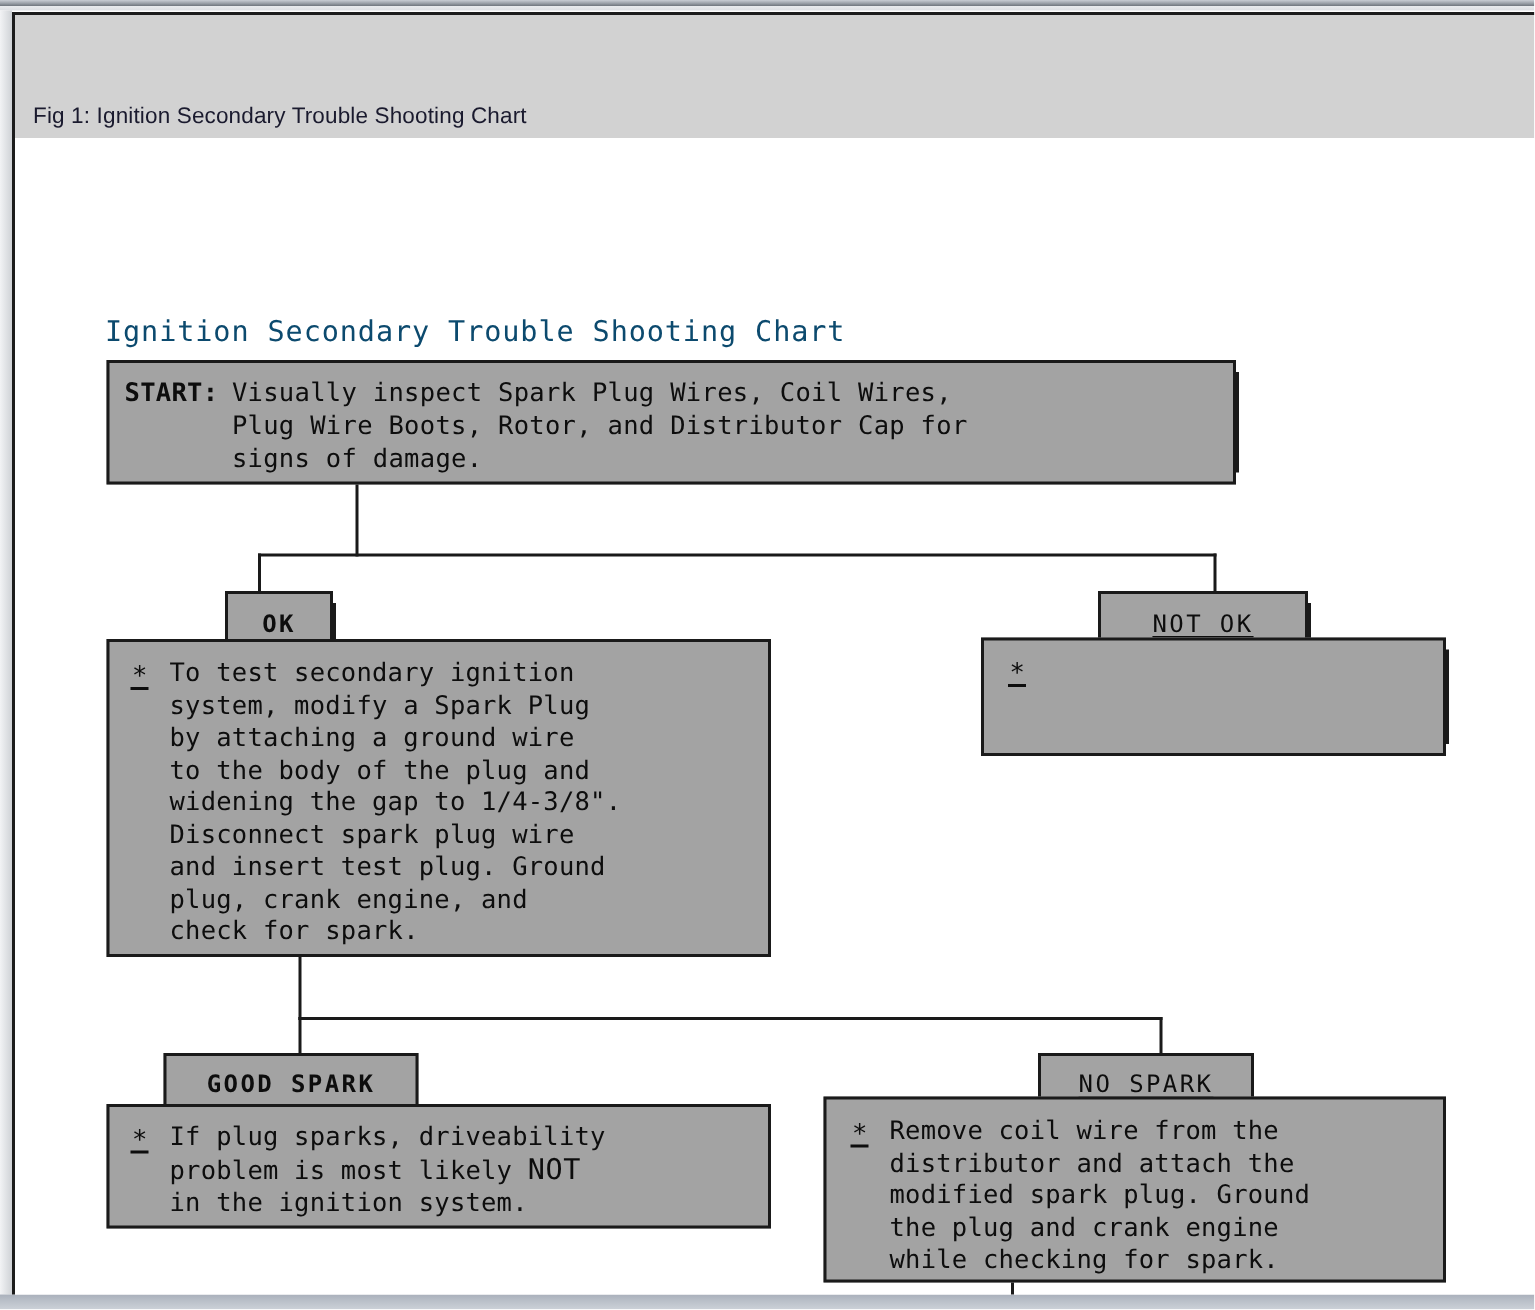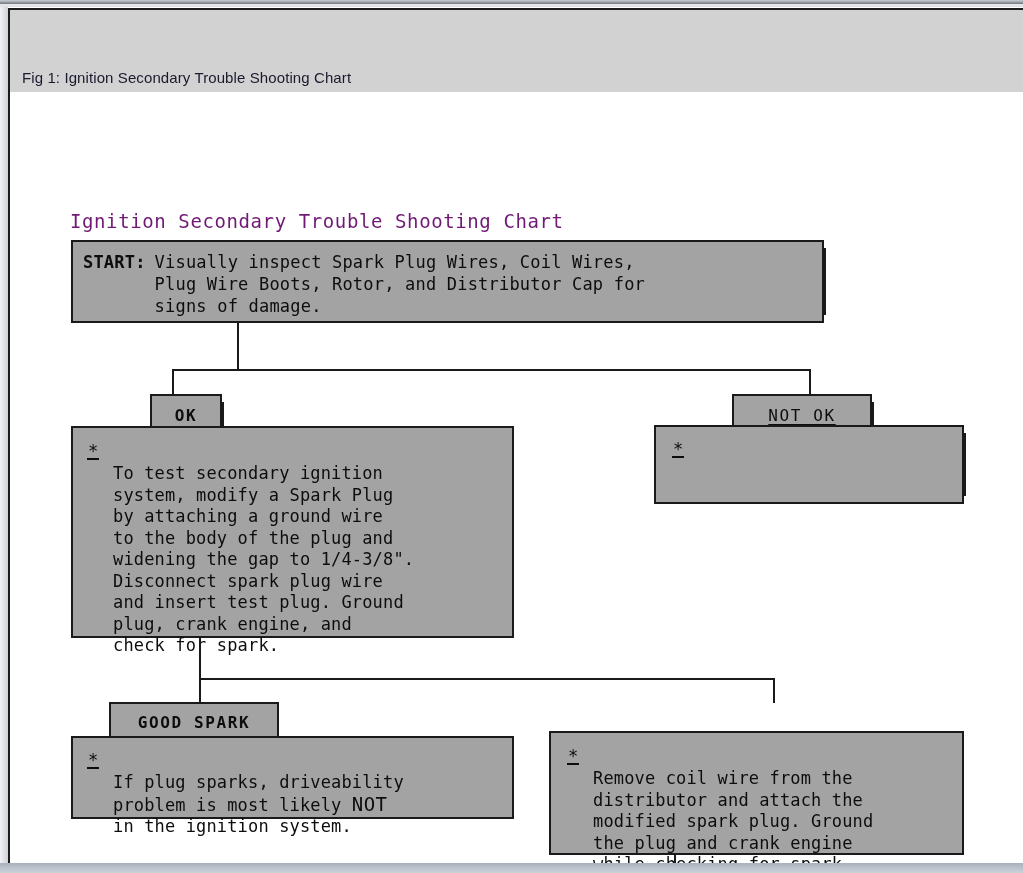--- a/index.html
+++ b/index.html
@@ -82,21 +82,21 @@
     background: #ffffff;
     overflow: hidden;
   }
 
   
   .chart-title {
     position: absolute;
     font-family: "DejaVu Sans Mono", "Liberation Mono", monospace;
     font-size: 19px;
     letter-spacing: 0.6px;
-    color: #701a75;
+    color: #0c4a6e;
     white-space: nowrap;
   }
 
   .node {
     position: absolute;
     box-sizing: border-box;
     border: 2px solid #1a1a1a;
     background: #a3a3a3;
     font-family: "DejaVu Sans Mono", "Liberation Mono", monospace;
     color: #0d0d0d;
@@ -154,21 +154,20 @@
     line-height: 12px;
     position: relative;
     top: 2px;
   }
   .bullet-text {
     flex: 1 1 auto;
     font-size: 17px;
     line-height: 21.5px;
     letter-spacing: 0.15px;
     white-space: pre-line;
-    margin-top: 24px;
   }
 
   .start-row { display: flex; align-items: flex-start; }
   .start-key {
     flex: 0 0 auto;
     font-size: 17px;
     line-height: 22px;
     font-weight: bold;
     letter-spacing: 0.2px;
     padding-right: 9px;
@@ -273,20 +272,23 @@
 
     <div class="ln v" style="left:189px; top:546px; height:42px;"></div>
     <div class="ln h" style="left:189px; top:586px; width:576px;"></div>
     <div class="ln v" style="left:189px; top:586px; height:25px;"></div>
     <div class="ln v" style="left:763px; top:586px; height:25px;"></div>
 
     <div class="node label-node" style="left:99px; top:610px; width:170px; height:41px;">
       <span class="label-text bold">GOOD SPARK</span>
     </div>
 
+    <div class="node label-node" style="left:682px; top:610px; width:144px; height:41px;">
+      <span class="label-text underline">NO SPARK</span>
+    </div>
 
     <div class="ln v" style="left:184px; top:651px; height:41px;"></div>
     <div class="ln v" style="left:753px; top:651px; height:41px;"></div>
 
     <div class="node" style="left:61px; top:644px; width:443px; height:83px;">
       <div class="node-body" style="padding-top:10px;">
         <div class="bullet-row">
           <span class="bullet">
             <span>*</span>
           </span>

